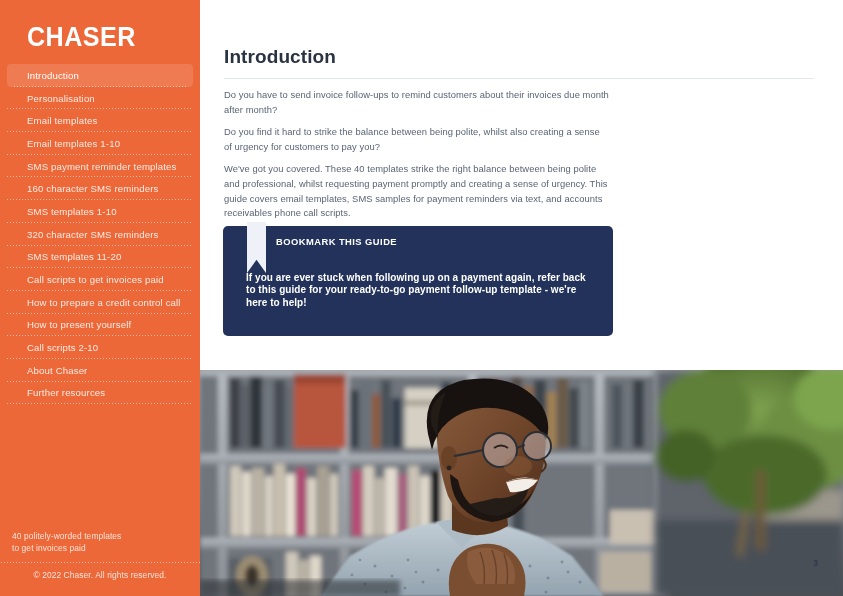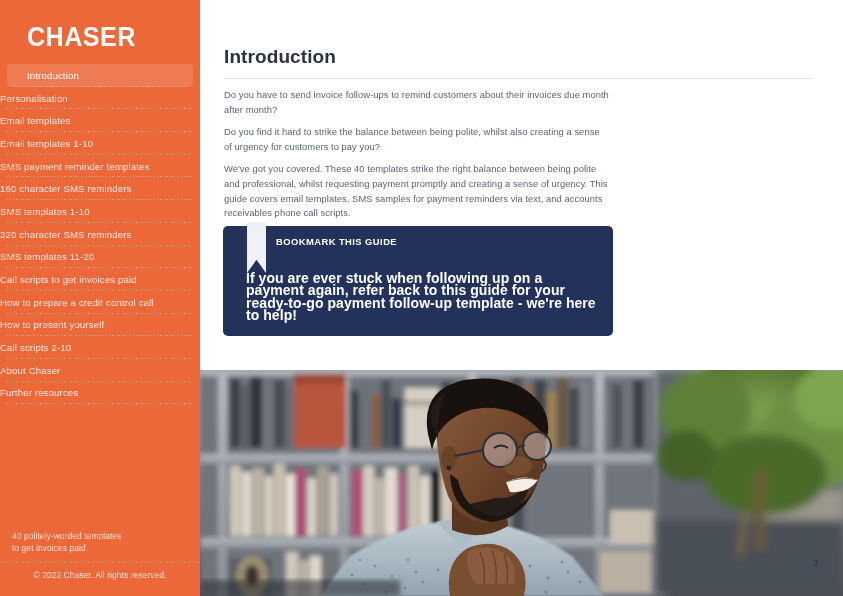--- a/index.html
+++ b/index.html
@@ -49,20 +49,21 @@
     top: 64px;
     width: 200px;
     list-style: none;
   }
 
   .nav-item {
     position: relative;
     height: 22.7px;
     display: flex;
     align-items: center;
+    padding-left: 27px;
     padding-right: 10px;
     color: #fdeae2;
     font-size: 9.6px;
     letter-spacing: 0.15px;
     white-space: nowrap;
     cursor: pointer;
   }
 
   .nav-item::after {
     content: "";
@@ -191,21 +192,21 @@
     font-weight: bold;
     letter-spacing: 0.45px;
   }
 
   #bookmark-body {
     position: absolute;
     left: 23px;
     top: 46px;
     width: 352px;
     color: #ffffff;
-    font-size: 14px;
+    font-size: 10px;
     font-weight: bold;
     line-height: 12.4px;
     letter-spacing: 0.05px;
   }
 
   
   #hero-photo {
     position: absolute;
     left: 0;
     top: 370px;

